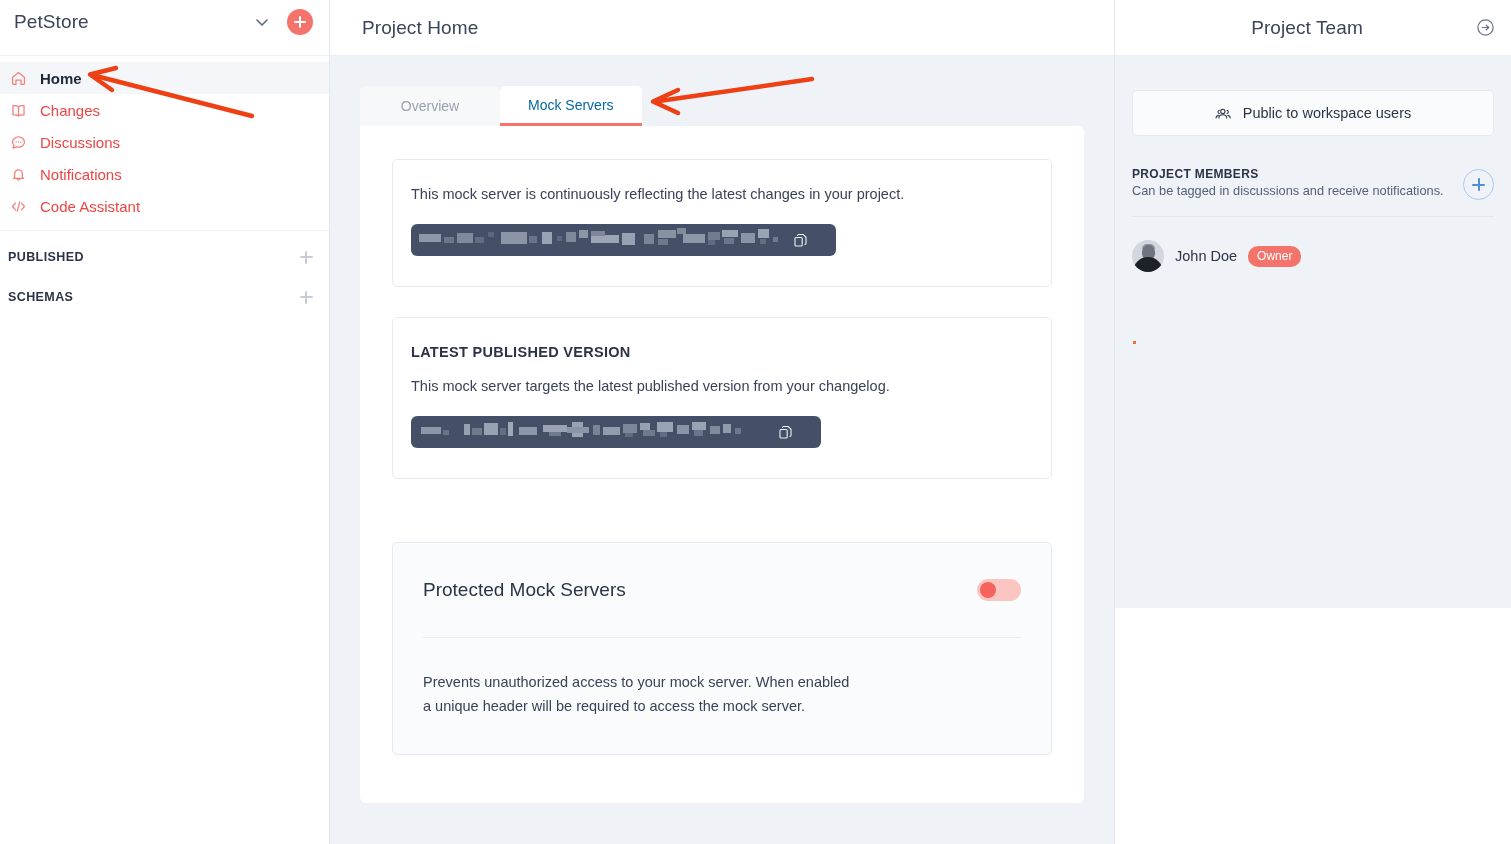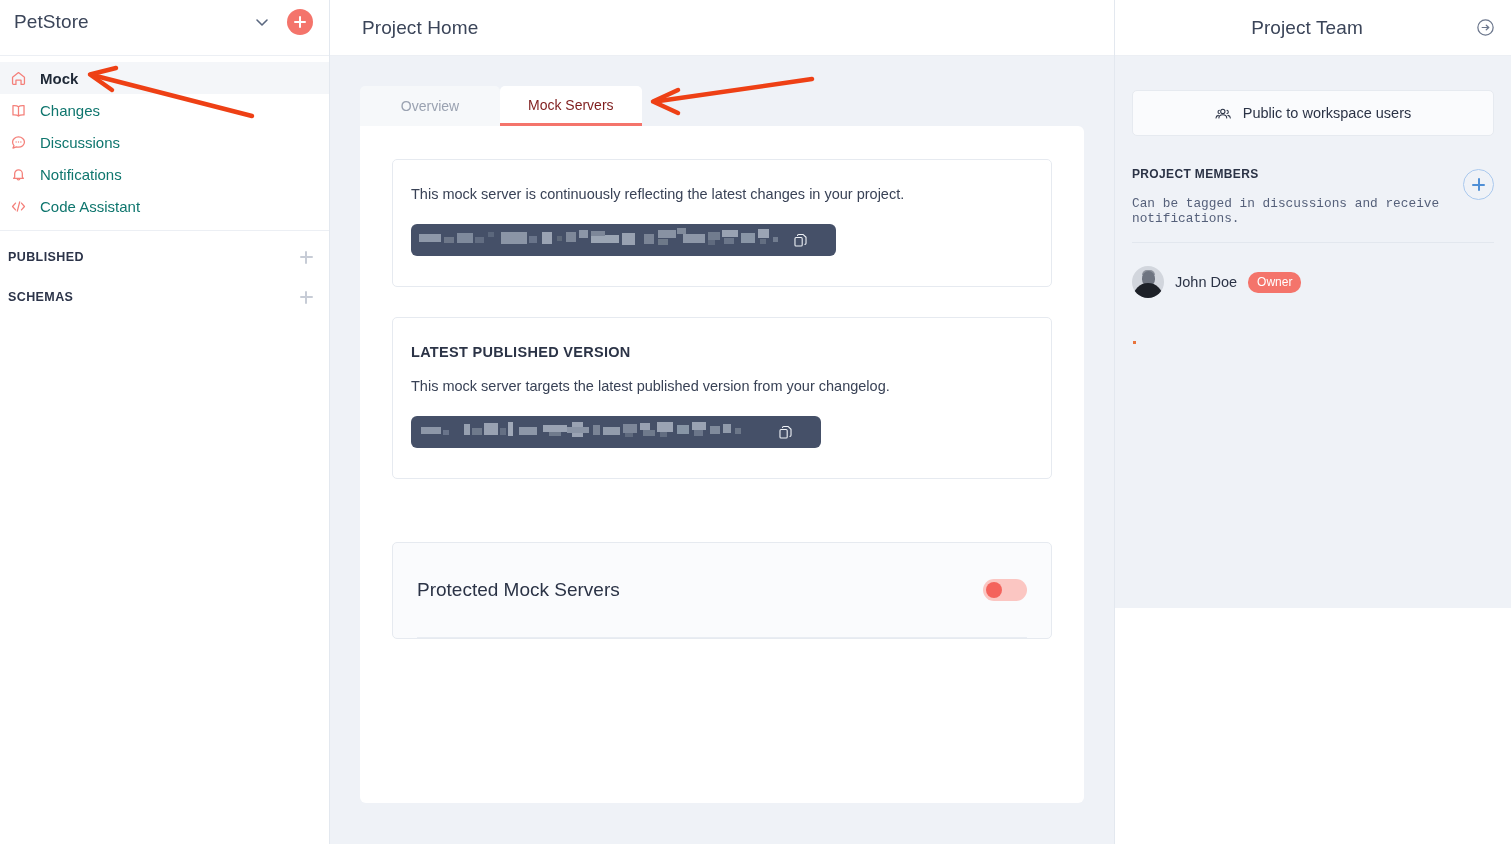--- a/index.html
+++ b/index.html
@@ -46,21 +46,21 @@
     content: ""; position: absolute; background: #fff; border-radius: 1px;
   }
   .add-btn { position: relative; }
   .add-btn::before { width: 12px; height: 2px; }
   .add-btn::after  { width: 2px; height: 12px; }
 
   .nav-group { padding: 6px 0 8px 0; border-bottom: 1px solid #eceff4; }
   .nav-item {
     height: 32px; display: flex; align-items: center;
     padding-left: 10px; cursor: pointer; margin: 0 0;
-    font-size: 15px; color: #0f766e;
+    font-size: 15px; color: #ef4444;
   }
   .nav-item.active { background: #f4f6f9; font-weight: bold; color: #1f2937; }
   .nav-icon {
     width: 28px; flex: 0 0 28px; display: flex;
     align-items: center; justify-content: flex-start;
     color: #f4807a;
   }
   .nav-icon svg { display: block; }
   .nav-label { padding-left: 2px; }
 
@@ -104,21 +104,21 @@
   }
   .tabs { display: flex; align-items: flex-end; height: 40px; }
   .tab {
     height: 40px; min-width: 140px; padding: 0 28px;
     display: flex; align-items: center; justify-content: center;
     font-size: 14px; cursor: pointer;
     border-radius: 5px 5px 0 0;
   }
   .tab.inactive { background: #f6f8fa; color: #9aa2b1; }
   .tab.active {
-    background: #ffffff; color: #7f1d1d;
+    background: #ffffff; color: #0369a1;
     border-bottom: 3px solid #f4746b;
     margin-top: 6px;
   }
   .panel {
     background: #ffffff;
     border-radius: 0 6px 6px 6px;
     height: 677px;
     padding: 33px 32px 0 32px;
     overflow: hidden;
   }
@@ -140,21 +140,21 @@
     height: 32px; border-radius: 6px; background: #455068;
     display: inline-flex; align-items: center;
     padding: 0 12px 0 0; position: relative;
   }
   .mosaic { height: 32px; position: relative; overflow: hidden; border-radius: 6px 0 0 6px; }
   .mosaic i { position: absolute; display: block; background: #7b8699; }
   .copy-icon { margin-left: 6px; display: flex; align-items: center; color: #eef1f6; }
   .copy-icon svg { display: block; }
 
   .card.protected {
-    background: #fafbfd; margin-top: 63px; padding: 0 24px;
+    background: #fafbfd; margin-top: 63px; padding: 0 30px;
   }
   .prot-top {
     height: 95px; display: flex; align-items: center;
     border-bottom: 1px solid #e9edf3;
   }
   .prot-title { flex: 1; font-size: 19px; color: #2b3346; }
   .toggle {
     width: 44px; height: 22px; border-radius: 11px;
     background: #fbc6c2; position: relative; cursor: pointer;
   }
@@ -196,21 +196,21 @@
   .public-box .ic { display: flex; color: #2b3346; }
   .members-head {
     margin-top: 31px; display: flex; align-items: flex-start;
     padding-bottom: 16px; border-bottom: 1px solid #e2e7ee;
   }
   .members-head .txt { flex: 1; }
   .members-title {
     font-size: 12px; font-weight: bold; letter-spacing: .35px;
     color: #2b3346;
   }
-  .members-sub { font-size: 12.8px; color: #55607a; margin-top: 15px; font-family: Liberation Mono, monospace; }
+  .members-sub { font-size: 12.8px; color: #55607a; margin-top: 2px; }
   .add-member {
     width: 31px; height: 31px; border-radius: 50%;
     border: 1px solid #aac9ee; position: relative; cursor: pointer;
     flex: 0 0 31px; margin-top: 2px;
   }
   .add-member::before, .add-member::after {
     content: ""; position: absolute; background: #4f8fd6; border-radius: 1px;
   }
   .add-member::before { width: 13px; height: 1.6px; top: 14px; left: 8px; }
   .add-member::after  { width: 1.6px; height: 13px; left: 14px; top: 8px; }
@@ -265,21 +265,21 @@
       <div class="add-btn"></div>
     </div>
 
     <nav class="nav-group">
       <div class="nav-item active">
         <span class="nav-icon">
           <svg width="17" height="17" viewBox="0 0 20 20" fill="none" stroke="currentColor" stroke-width="1.5" stroke-linecap="round" stroke-linejoin="round">
               <path d="M3 8.5 10 3l7 5.5V16a1 1 0 0 1-1 1h-3v-5H7v5H4a1 1 0 0 1-1-1z"></path>
             </svg>
         </span>
-        <span class="nav-label">Mock</span>
+        <span class="nav-label">Home</span>
       </div>
       <div class="nav-item">
         <span class="nav-icon">
           <svg width="17" height="17" viewBox="0 0 20 20" fill="none" stroke="currentColor" stroke-width="1.5" stroke-linecap="round" stroke-linejoin="round">
               <path d="M10 5.5C8.8 4.4 6.9 4 3.5 4.2v11C6.9 15 8.8 15.4 10 16.5M10 5.5c1.2-1.1 3.1-1.5 6.5-1.3v11c-3.4-.2-5.3.2-6.5 1.3M10 5.5v11"></path>
             </svg>
         </span>
         <span class="nav-label">Changes</span>
       </div>
       <div class="nav-item">
@@ -423,20 +423,24 @@
           </div>
         </section>
 
         <section class="card protected">
           <div class="prot-top">
             <div class="prot-title">Protected Mock Servers</div>
             <div class="toggle">
               <span class="knob"></span>
             </div>
           </div>
+          <div class="prot-body">
+            <p>Prevents unauthorized access to your mock server. When enabled</p>
+            <p>a unique header will be required to access the mock server.</p>
+          </div>
         </section>
 
       </div>
     </div>
   </main>
 
   <aside class="right">
     <div class="right-header">
       <div class="right-title">Project Team</div>
       <div class="collapse-btn">

